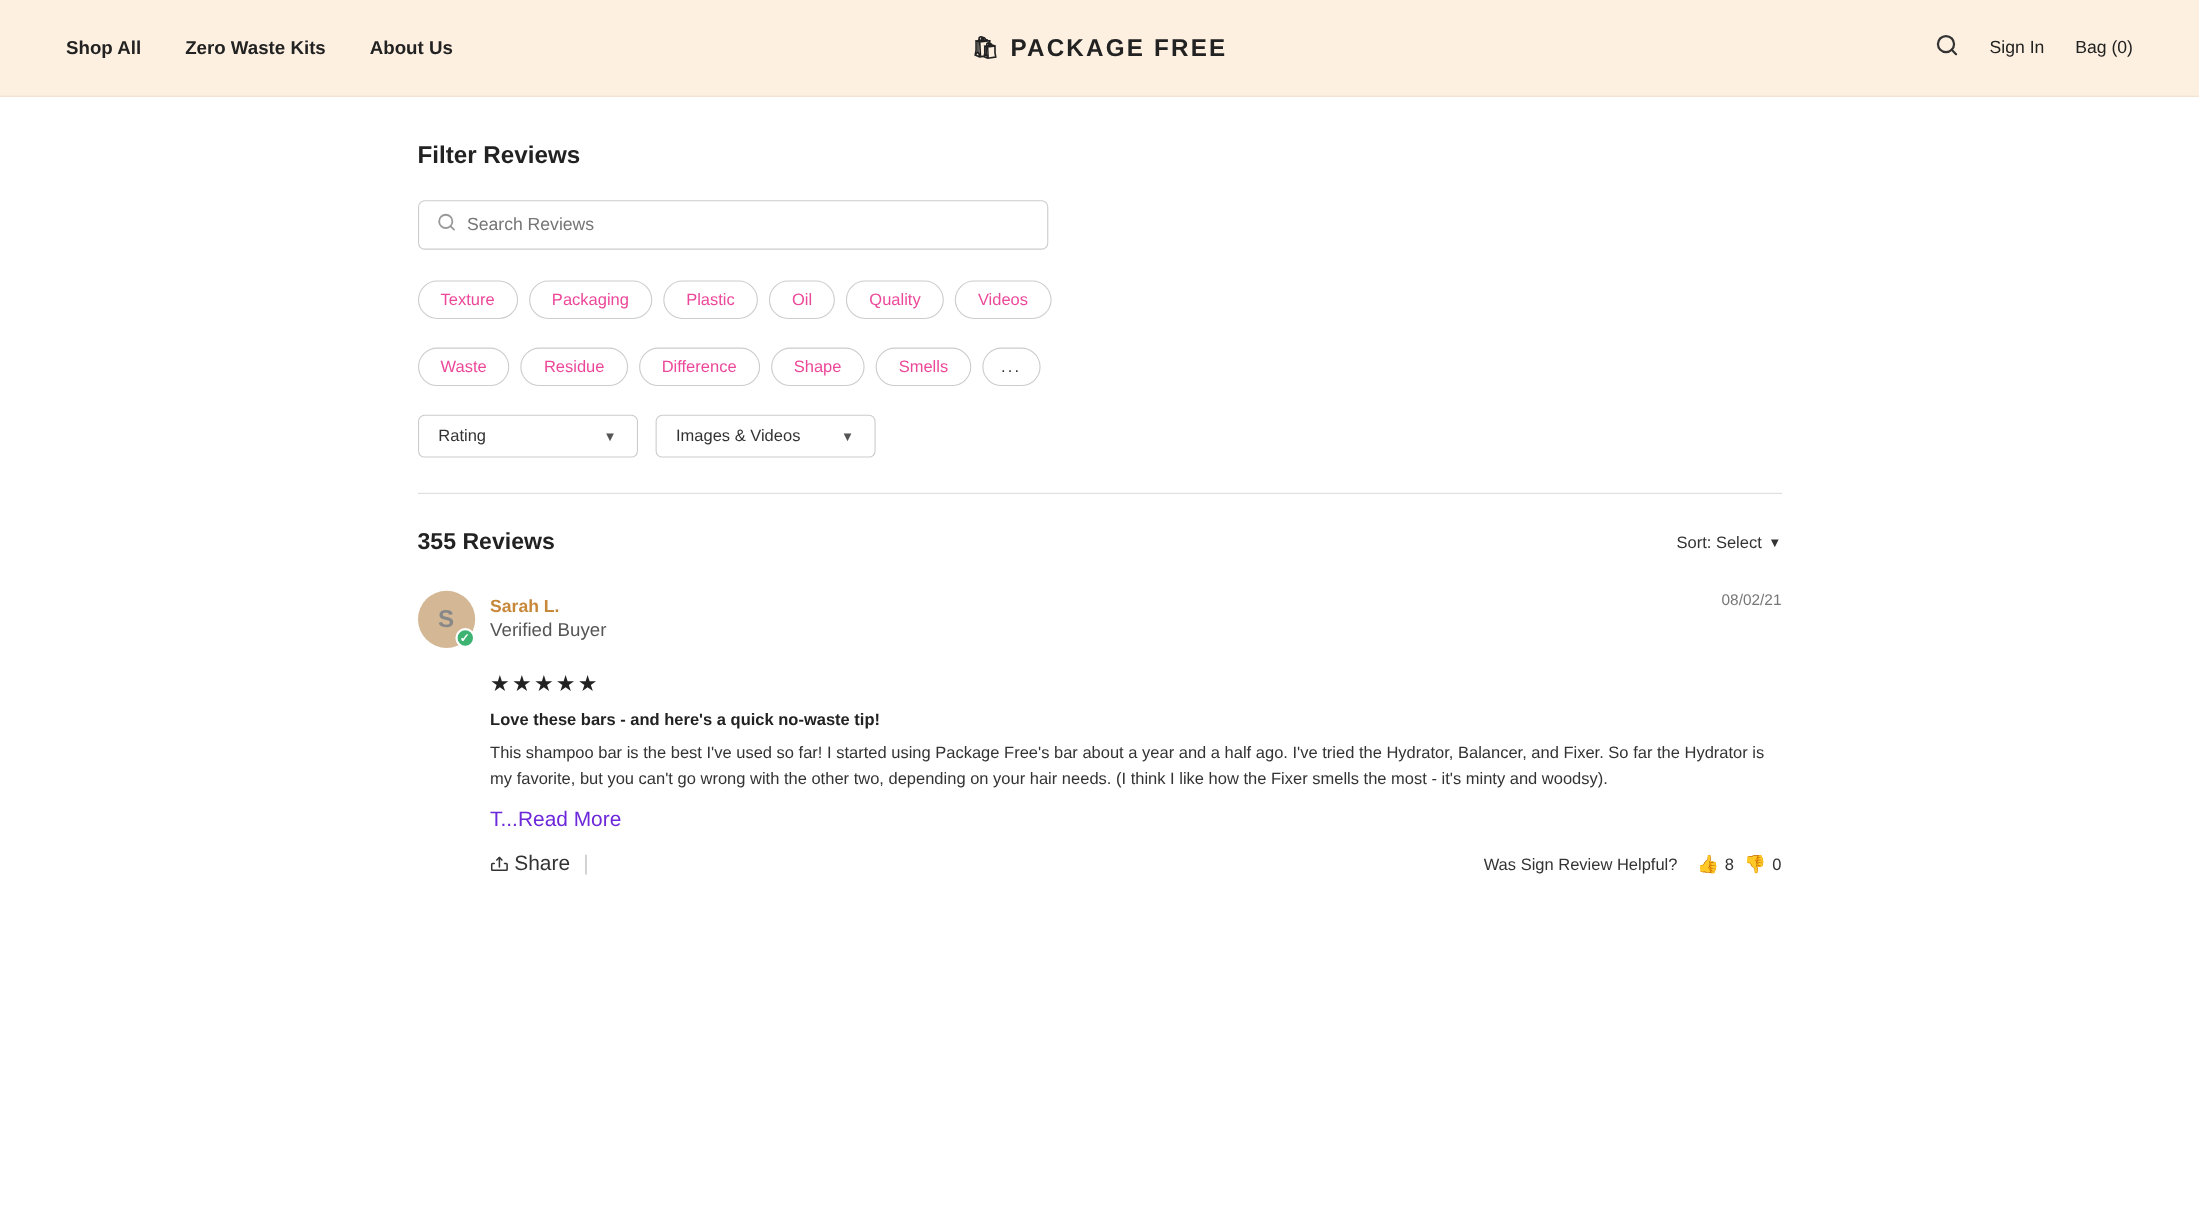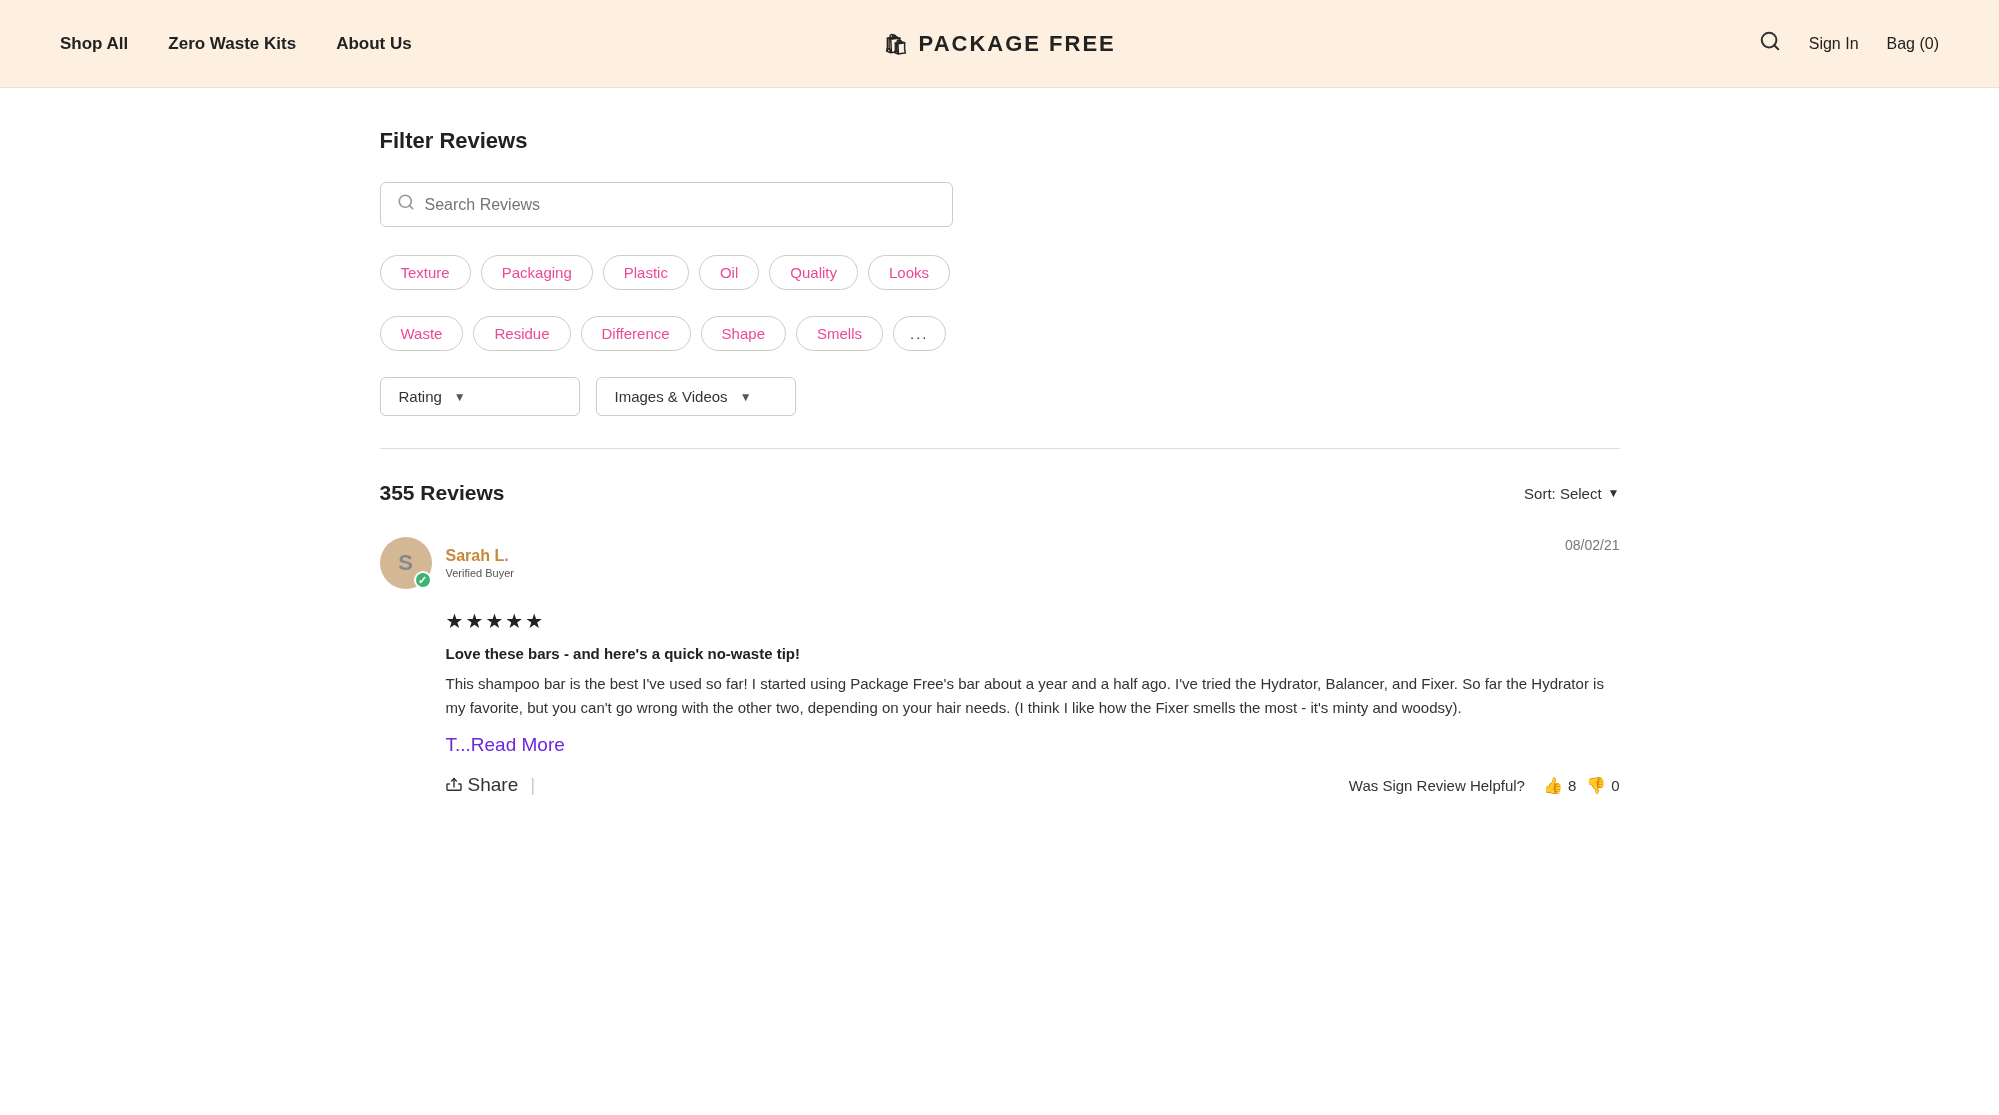--- a/index.html
+++ b/index.html
@@ -86,20 +86,21 @@
       cursor: pointer;
       background: #fff;
       letter-spacing: 2px;
     }
 
     
     .filter-dropdowns { display: flex; gap: 16px; margin-bottom: 32px; }
     .filter-dropdown {
       display: flex;
       align-items: center;
+      justify-content: space-between;
       border: 1.5px solid #ccc;
       border-radius: 6px;
       padding: 10px 18px;
       min-width: 200px;
       cursor: pointer;
       font-size: 15px;
       color: #333;
       background: #fff;
     }
     .chevron { font-size: 12px; margin-left: 12px; color: #555; }
@@ -135,21 +136,21 @@
       bottom: 0; right: 0;
       background: #3cb371;
       border-radius: 50%;
       width: 18px; height: 18px;
       display: flex; align-items: center; justify-content: center;
       color: #fff;
       font-size: 11px;
       border: 2px solid #fff;
     }
     .reviewer-name { color: #c8883a; font-weight: 600; font-size: 16px; margin-bottom: 2px; }
-    .reviewer-badge { font-size: 11px; color: #555; }
+    .reviewer-badge { font-size: 17px; color: #555; }
     .review-date { font-size: 14px; color: #777; }
 
     .stars { margin: 10px 0 12px 66px; display: flex; gap: 2px; }
     .star { color: #222; font-size: 20px; }
 
     .review-title { font-size: 15px; font-weight: 700; margin-bottom: 10px; margin-left: 66px; }
     .review-body { font-size: 15px; color: #333; line-height: 1.6; margin-left: 66px; margin-bottom: 14px; }
     .read-more { color: #6d28d9; cursor: pointer; font-size: 19px; margin-left: 66px; margin-bottom: 18px; text-decoration: none; }
 
     
@@ -208,21 +209,21 @@
     </span>
     <input class="search-input" type="text" placeholder="Search Reviews" style="">
   </div>
 
   <div class="tags-row">
     <span class="tag">Texture</span>
     <span class="tag">Packaging</span>
     <span class="tag">Plastic</span>
     <span class="tag">Oil</span>
     <span class="tag">Quality</span>
-    <span class="tag">Looks</span>
+    <span class="tag">Videos</span>
   </div>
   <div class="tags-row">
     <span class="tag">Waste</span>
     <span class="tag">Residue</span>
     <span class="tag">Difference</span>
     <span class="tag">Shape</span>
     <span class="tag">Smells</span>
     <span class="tag-more">...</span>
   </div>
 

